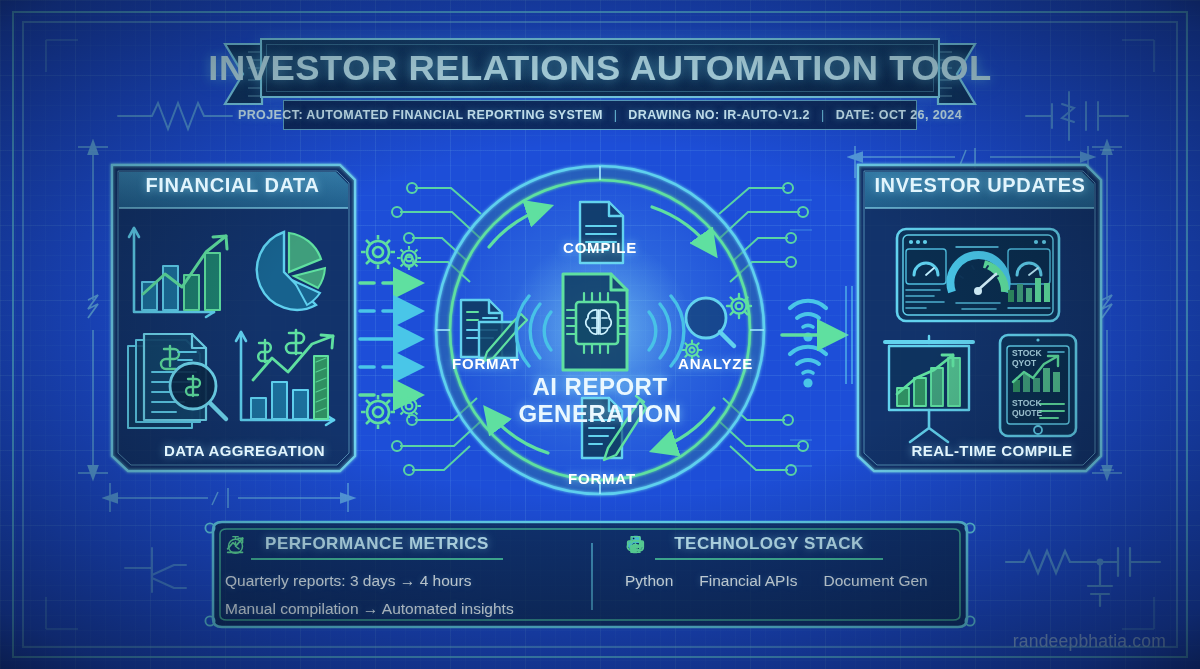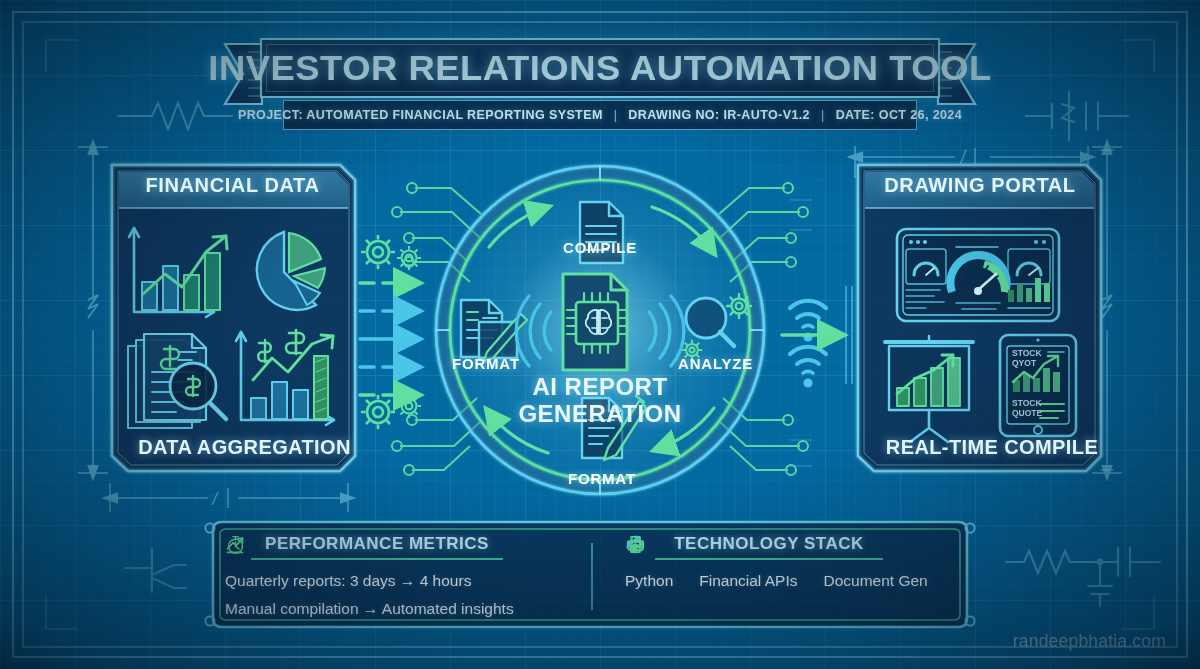--- a/index.html
+++ b/index.html
@@ -5,21 +5,21 @@
   * { box-sizing: border-box; margin: 0; padding: 0; }
   html, body {
     width: 1200px; height: 669px; overflow: hidden;
     background: #0a1628;
     font-family: "Liberation Sans", sans-serif;
   }
   #stage {
     position: relative; width: 1200px; height: 669px;
     background:
       radial-gradient(ellipse 70% 60% at 50% 45%, #12365c 0%, #0e2a४8 40%, #0a1b33 75%, #071224 100%);
-    background-color: #0369a1;
+    background-color: #1d4ed8;
     overflow: hidden;
   }
   
   .grid-fine, .grid-major {
     position: absolute; inset: 0; pointer-events: none;
   }
   .grid-fine {
     background-image:
       linear-gradient(to right, rgba(120,190,230,.055) 1px, transparent 1px),
       linear-gradient(to bottom, rgba(120,190,230,.055) 1px, transparent 1px);
@@ -84,21 +84,21 @@
   .panel { position:absolute; }
   .panel-title {
     position:absolute; left:0; top:0; width:100%; height:44px;
     display:flex; align-items:center; justify-content:center;
     color:#e2f5fd; font-size:20px; font-weight:bold; letter-spacing:.6px;
     text-shadow:0 0 9px rgba(150,230,255,.6);
     z-index:3;
   }
   .panel-foot {
     position:absolute; left:0; bottom:14px; width:100%;
-    text-align:center; color:#e2f5fd; font-size:20px; font-weight:bold;
+    text-align:center; color:#e2f5fd; font-size:15px; font-weight:bold;
     letter-spacing:.4px; text-shadow:0 0 9px rgba(150,230,255,.6); z-index:3;padding-left:24px;
   }
   #left-panel  { left:110px; top:163px; width:245px; height:310px; }
   #right-panel { left:855px; top:163px; width:250px; height:310px; }
 
   
   .hub-label {
     position:absolute; width:100%; text-align:center;
     color:#eaf8ff; font-weight:bold; letter-spacing:.5px;
     text-shadow:0 0 10px rgba(150,235,255,.65);
@@ -611,21 +611,21 @@
       <span>DATE: OCT 26, 2024</span>
     </div>
   </div>
 
   <div id="left-panel" class="panel">
     <div class="panel-title">FINANCIAL DATA</div>
     <div class="panel-foot">DATA AGGREGATION</div>
   </div>
 
   <div id="right-panel" class="panel">
-    <div class="panel-title">DRAWING PORTAL</div>
+    <div class="panel-title">INVESTOR UPDATES</div>
     <div class="panel-foot">REAL-TIME COMPILE</div>
   </div>
 
   <div class="hub-label" id="hub-title">
     <div>AI REPORT</div>
     <div>GENERATION</div>
   </div>
   <div class="node-label" id="lab-compile">COMPILE</div>
   <div class="node-label" id="lab-analyze">ANALYZE</div>
   <div class="node-label" id="lab-format-b">FORMAT</div>

